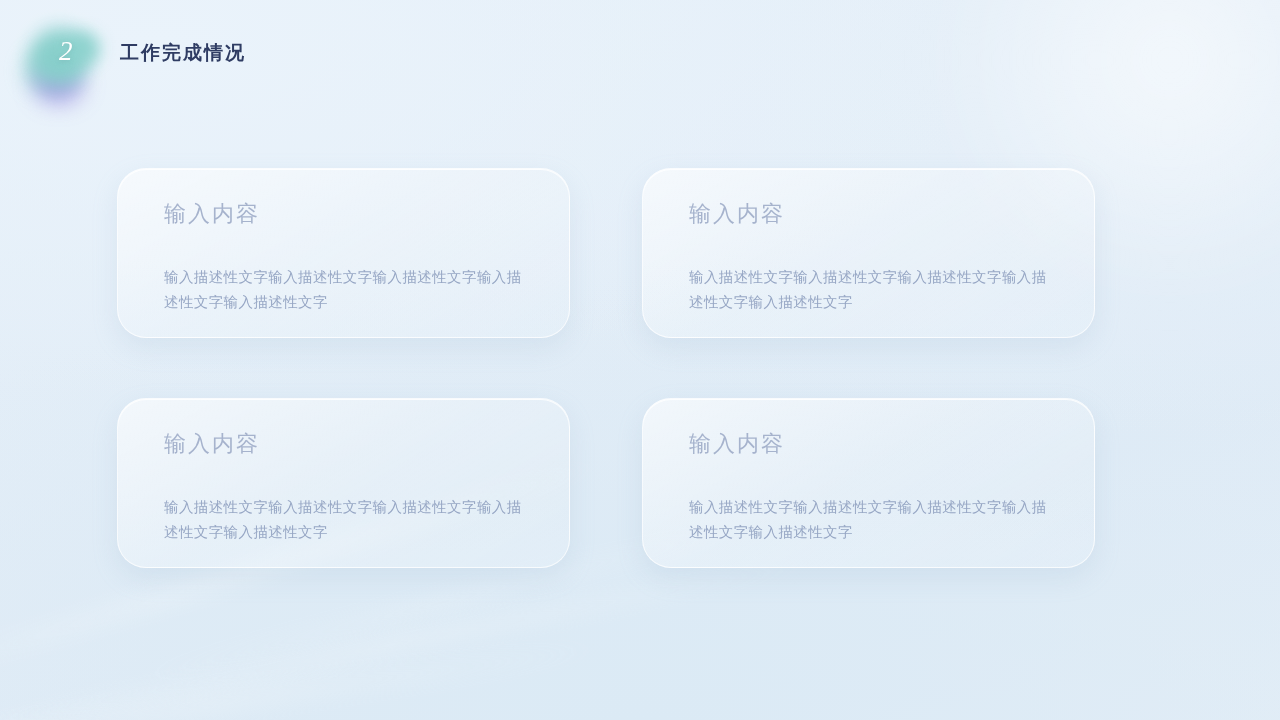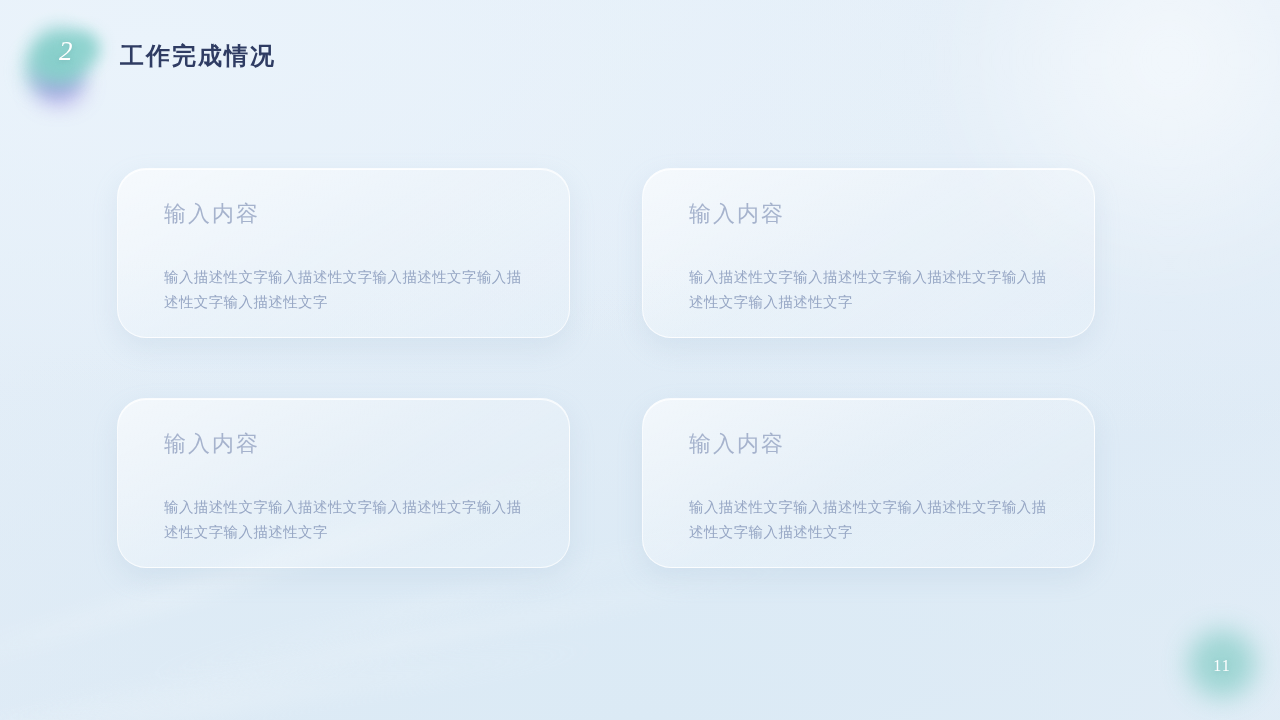--- a/index.html
+++ b/index.html
@@ -59,21 +59,21 @@
   .badge-num {
     position:absolute; left:0; top:0; width:104px; height:78px;
     display:flex; align-items:center; justify-content:center;
     font-size:27px; font-style:italic; color:#ffffff;
     letter-spacing:.5px;
     text-shadow:0 1px 4px rgba(120,170,175,.45);
   }
 
   .page-title {
     position:absolute; left:120px; top:40px;
-    font-size:24px; color:#2f3c63; letter-spacing:2px;
+    font-size:19px; color:#2f3c63; letter-spacing:2px;
     white-space:nowrap;
   }
 
   
   .grid {
     position:absolute;
     left:117px; top:168px;
     width:978px; height:400px;
     display:grid;
     grid-template-columns:453px 453px;
@@ -173,18 +173,14 @@
       <div class="card-desc">输入描述性文字输入描述性文字输入描述性文字输入描述性文字输入描述性文字</div>
     </div>
 
     <div class="card">
       <div class="card-title">输入内容</div>
       <div class="card-desc">输入描述性文字输入描述性文字输入描述性文字输入描述性文字输入描述性文字</div>
     </div>
 
   </div>
 
-  <div class="page-num">
-    <span class="page-num-blob"></span>
-    <span class="page-num-label">11</span>
-  </div>
 
 </div>
 
 </body></html>

